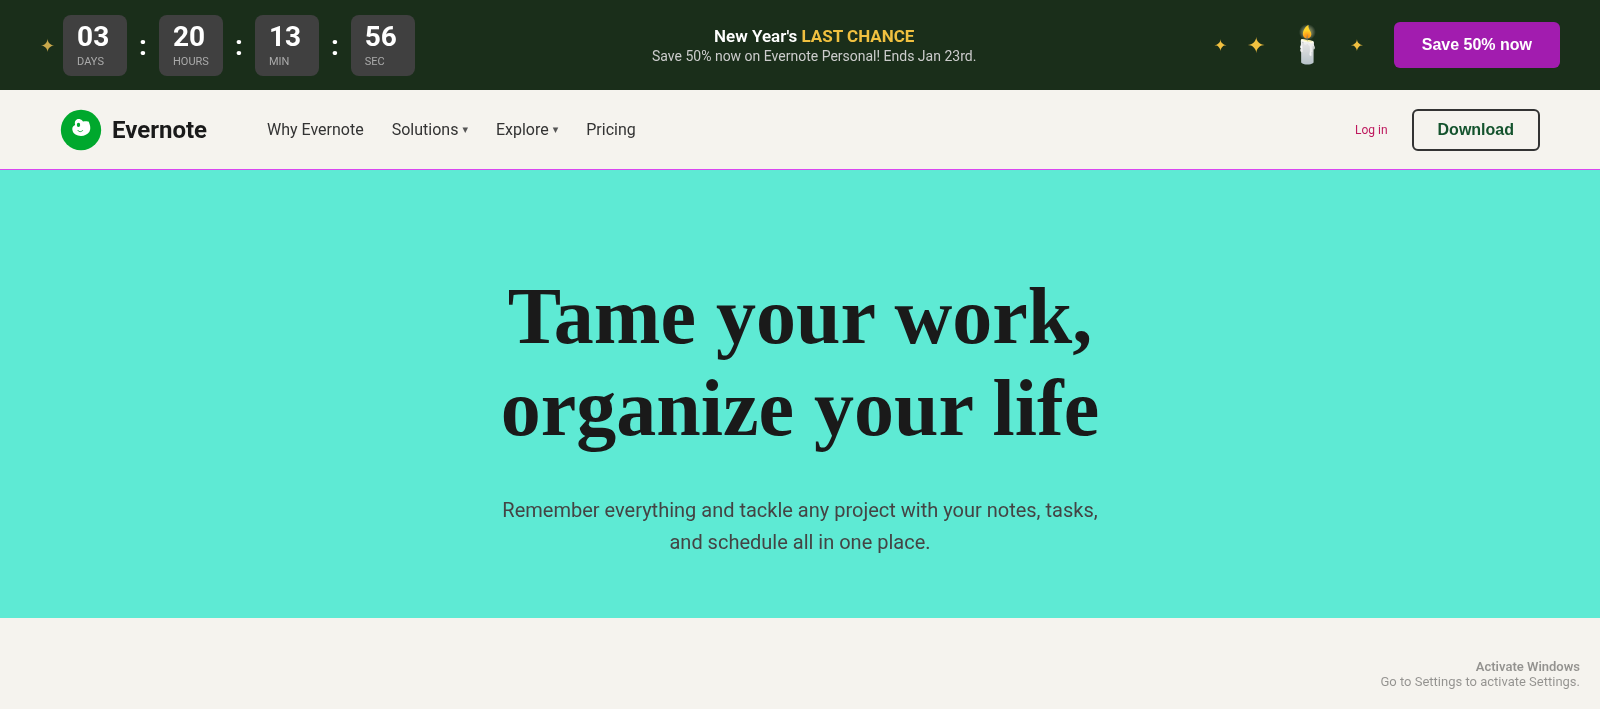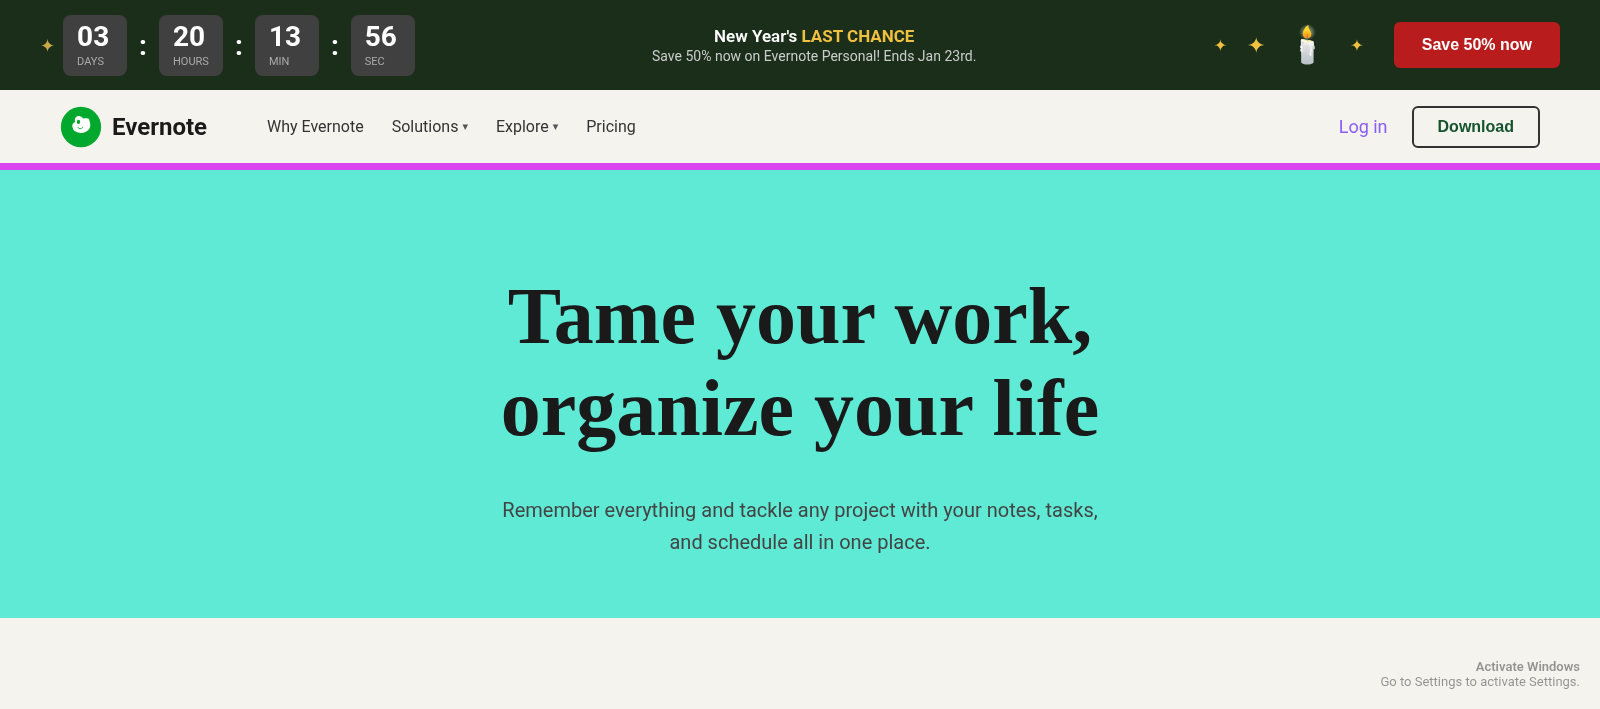--- a/index.html
+++ b/index.html
@@ -103,35 +103,35 @@
       color: #f0c040;
       font-size: 16px;
     }
 
     .ornament {
       font-size: 36px;
       line-height: 1;
     }
 
     .banner-cta {
-      background: #b91c1c;
+      background: #a21caf;
       color: white;
       border: none;
       border-radius: 6px;
       padding: 14px 28px;
       font-size: 16px;
       font-weight: 700;
       cursor: pointer;
       white-space: nowrap;
     }
 
     
     .navbar {
       background: #f5f3ee;
-      border-bottom: 7px solid #d946ef;
+      border-bottom: 1px solid #d946ef;
       display: flex;
       align-items: center;
       padding: 8px 60px;
       height: 80px;
     }
 
     .logo-container {
       display: flex;
       align-items: center;
       gap: 10px;
@@ -172,22 +172,22 @@
       color: #555;
     }
 
     .nav-right {
       display: flex;
       align-items: center;
       gap: 24px;
     }
 
     .login-link {
-      font-size: 18px;
-      color: #8b5cf6;
+      font-size: 12px;
+      color: #be185d;
       cursor: pointer;
       text-decoration: none;
     }
 
     .download-btn {
       border: 2px solid #333;
       background: transparent;
       color: #14532d;
       border-radius: 6px;
       padding: 10px 24px;

